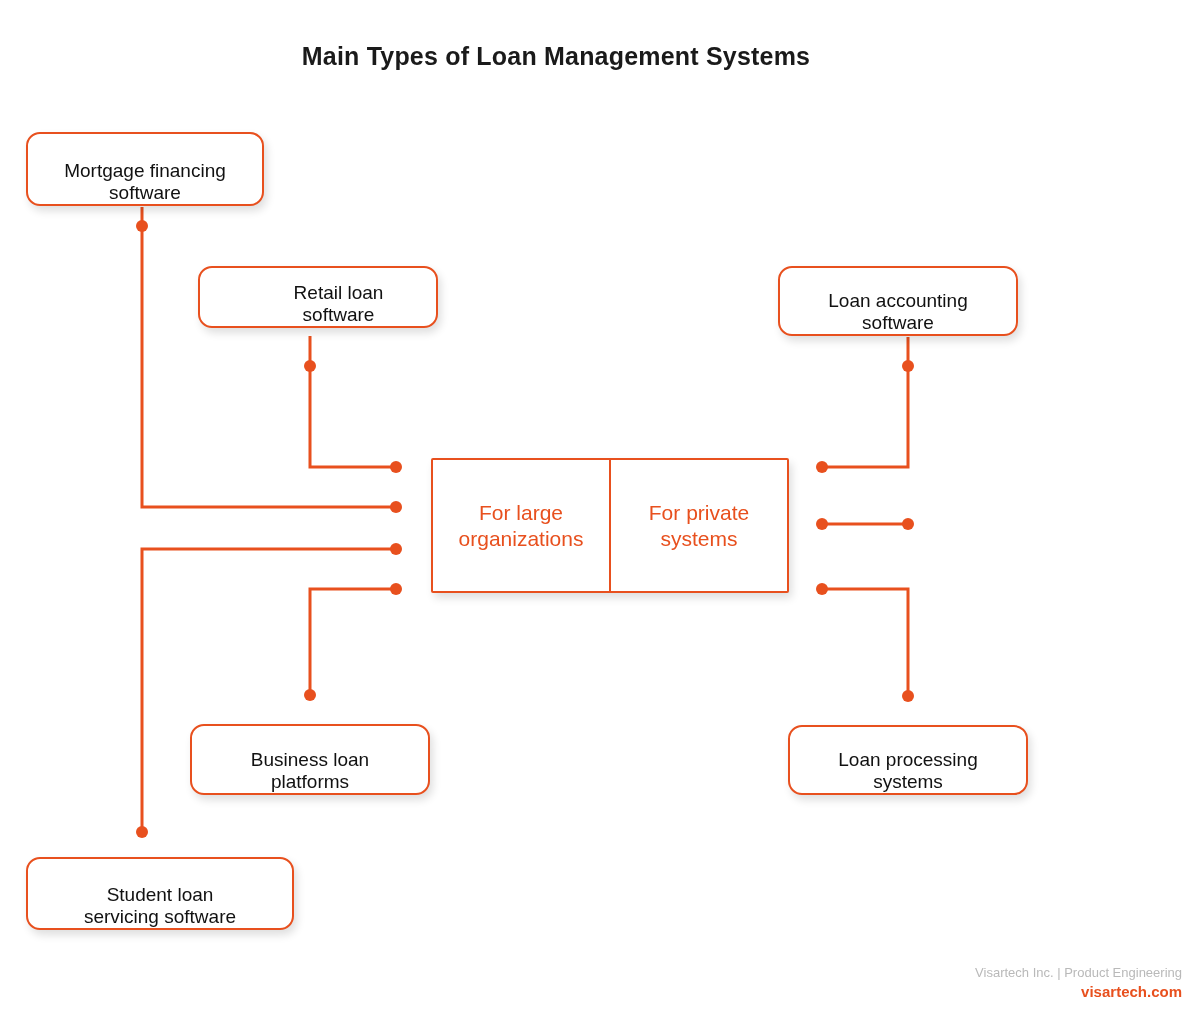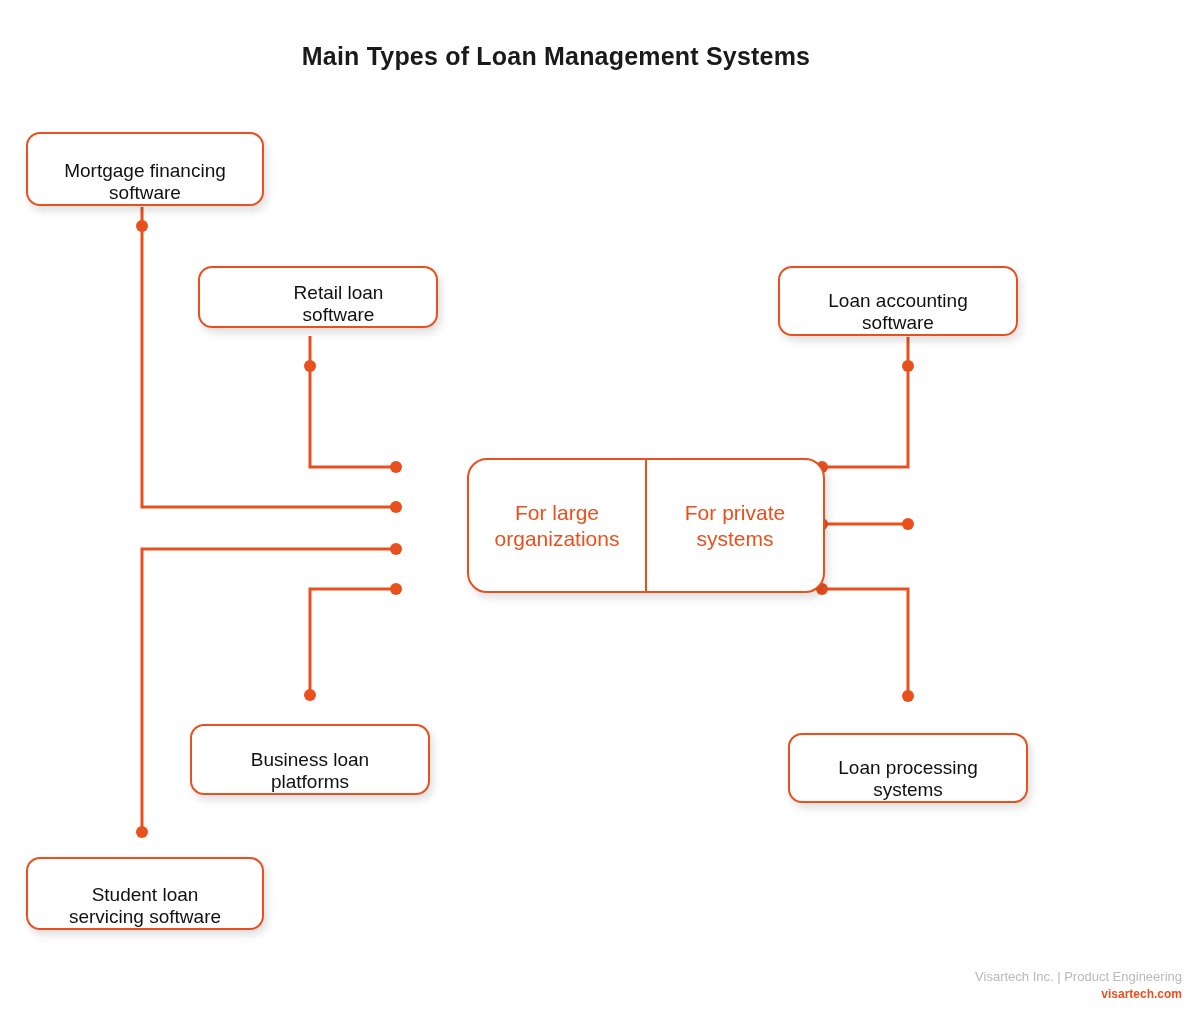--- a/index.html
+++ b/index.html
@@ -55,25 +55,24 @@
   }
   .node span {
     display: block;
     padding: 0 8px;
     white-space: pre-line;
   }
   .center-box {
     position: absolute;
     box-sizing: border-box;
     border: 2px solid #e8501e;
-    border-radius: 20px;
+    border-radius: 2px;
     background: #ffffff;
     box-shadow: 3px 5px 9px rgba(0,0,0,0.13);
     display: flex;
-    margin-left: 36px;
   }
   .center-half {
     flex: 1 1 50%;
     display: flex;
     align-items: center;
     justify-content: center;
     text-align: center;
     color: #e8501e;
     font-size: 21px;
     line-height: 1.2;
@@ -89,21 +88,21 @@
     right: 18px;
     bottom: 18px;
     text-align: right;
     line-height: 1.35;
   }
   #footer .credit {
     font-size: 13px;
     color: #b9b9b9;
   }
   #footer .site {
-    font-size: 12px;
+    font-size: 15px;
     color: #e8501e;
     font-weight: bold;
   }
 </style>
 </head>
 <body>
 
 <div id="canvas">
 
   <div id="title">Main Types of Loan Management Systems</div>
@@ -163,32 +162,32 @@
   <div class="node" style="left:198px; top:266px; width:240px; height:62px;padding-left:41px;">
     <span>Retail loan
 software</span>
   </div>
 
   <div class="node" style="left:190px; top:724px; width:240px; height:71px;">
     <span>Business loan
 platforms</span>
   </div>
 
-  <div class="node" style="left:26px; top:857px; width:238px; height:73px;">
+  <div class="node" style="left:26px; top:857px; width:268px; height:73px;">
     <span>Student loan
 servicing software</span>
   </div>
 
   <div class="node" style="left:778px; top:266px; width:240px; height:70px;">
     <span>Loan accounting
 software</span>
   </div>
 
 
-  <div class="node" style="left:788px; top:725px; width:240px; height:70px;margin-top:8px;">
+  <div class="node" style="left:788px; top:725px; width:240px; height:70px;">
     <span>Loan processing
 systems</span>
   </div>
 
   <div id="footer">
     <div class="credit">Visartech Inc. | Product Engineering</div>
     <div class="site">visartech.com</div>
   </div>
 
 </div>

